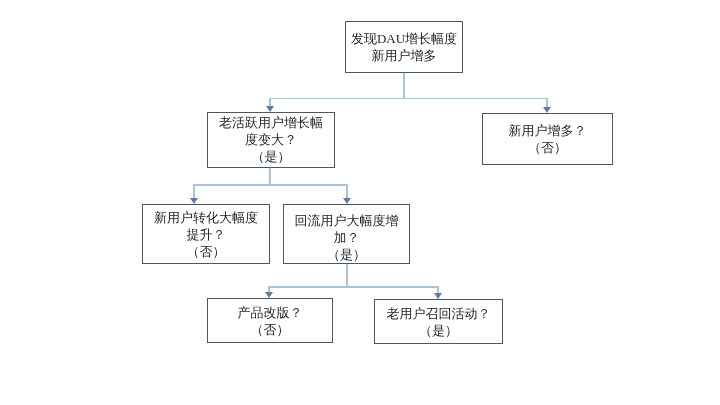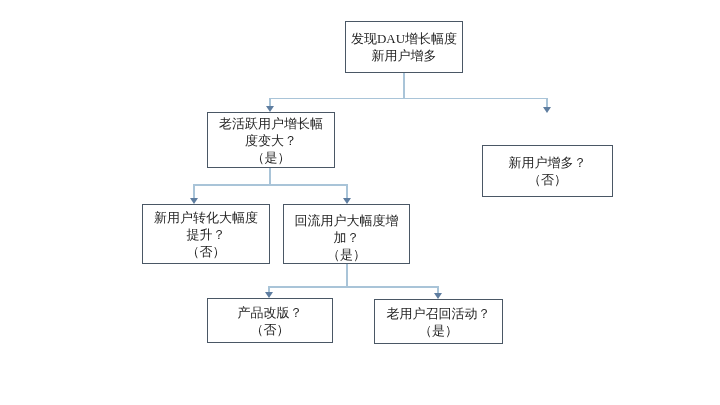--- a/index.html
+++ b/index.html
@@ -42,27 +42,27 @@
 </head>
 <body>
 
 <div class="canvas">
 
   <div class="node" style="left:345px;top:21px;width:118px;height:52px;">
     <span>发现DAU增长幅度</span>
     <span>新用户增多</span>
   </div>
 
-  <div class="node" style="left:207px;top:112px;width:128px;height:56px;">
+  <div class="node" style="left:207px;top:112px;width:128px;height:56px;font-family:Liberation Mono, monospace;">
     <span>老活跃用户增长幅</span>
     <span>度变大？</span>
     <span>（是）</span>
   </div>
 
-  <div class="node" style="left:482px;top:113px;width:131px;height:52px;margin-top:32px;">
+  <div class="node" style="left:482px;top:113px;width:131px;height:52px;">
     <span>新用户增多？</span>
     <span>（否）</span>
   </div>
 
   <div class="node" style="left:130px;top:204px;width:128px;height:60px;margin-left:12px;">
     <span>新用户转化大幅度</span>
     <span>提升？</span>
     <span>（否）</span>
   </div>
 

